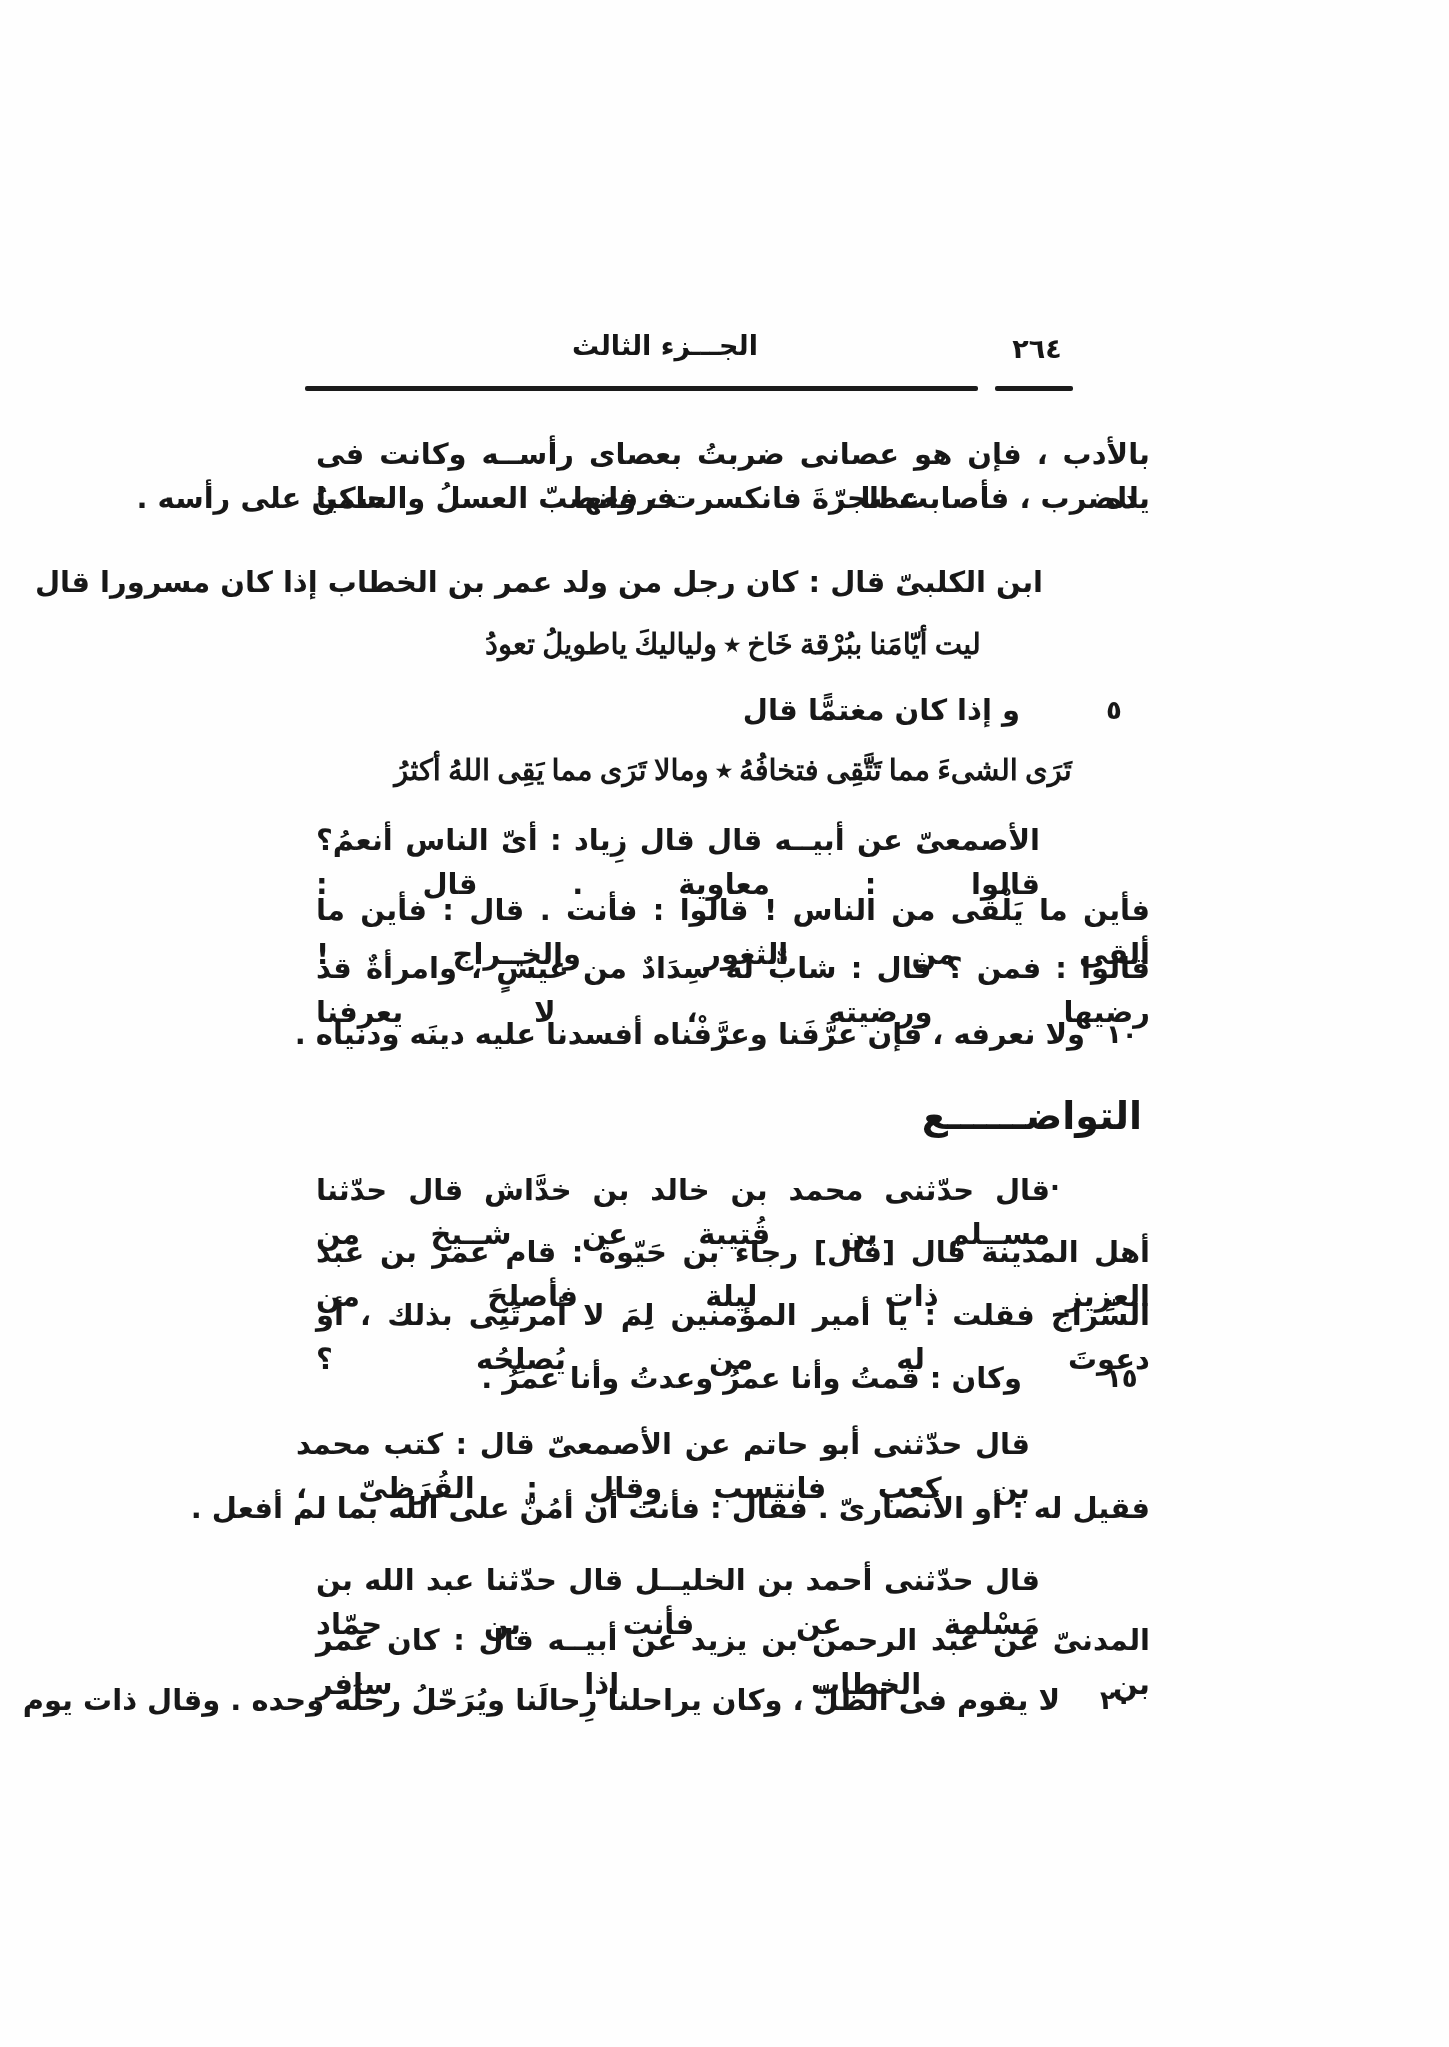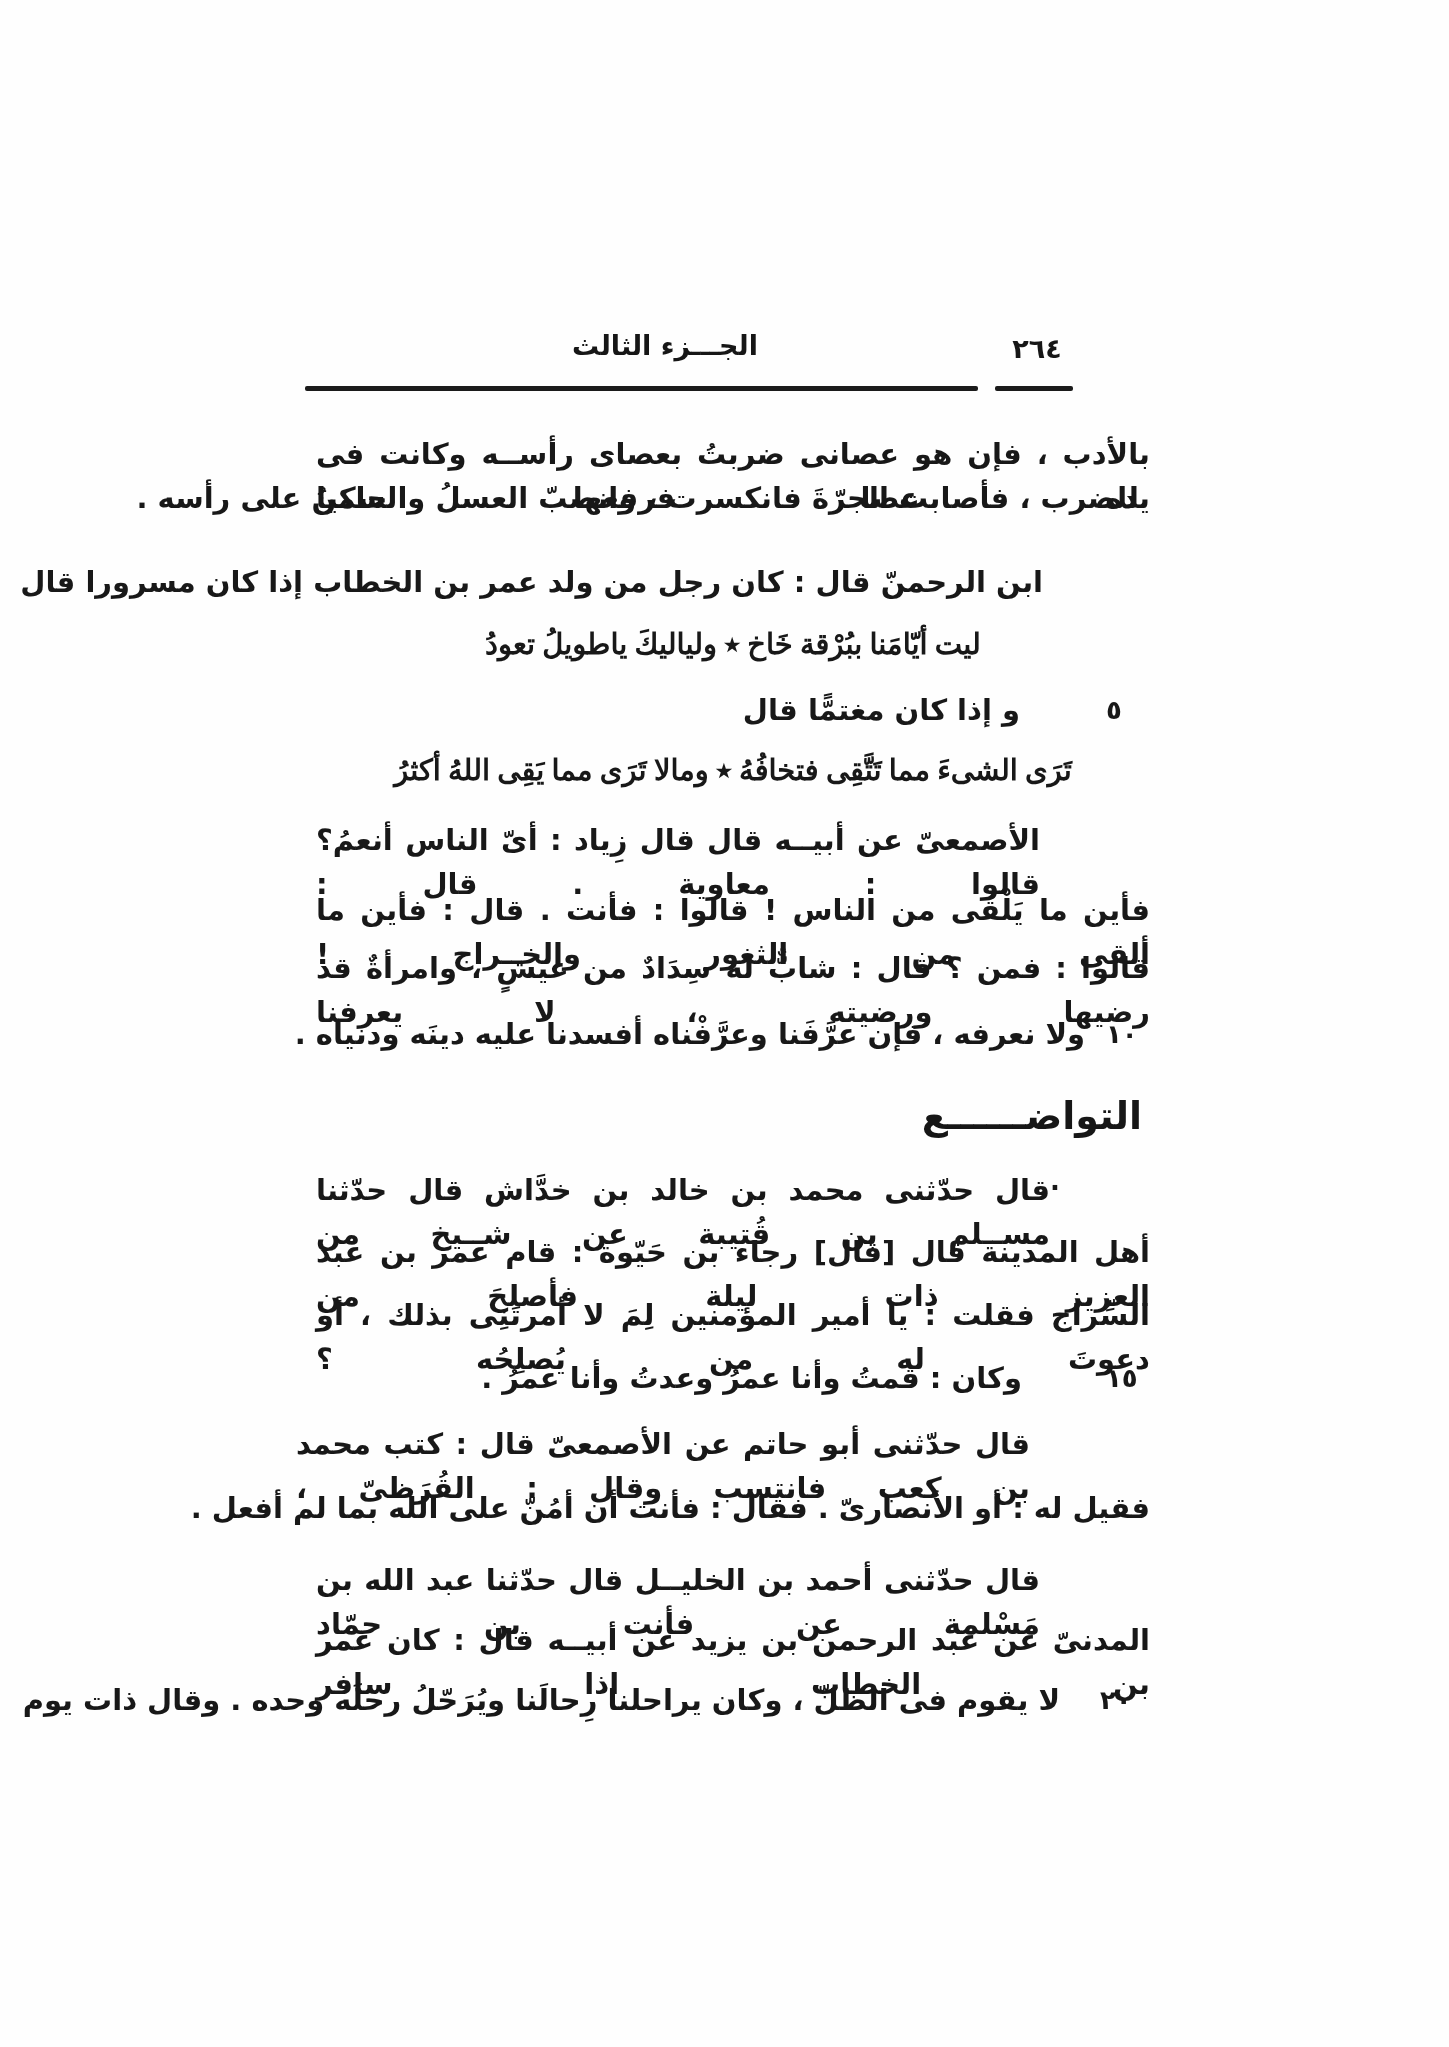--- a/index.html
+++ b/index.html
@@ -60,21 +60,21 @@
   <div class="hdr-num">٢٦٤</div>
 
   <div class="rule rule-a"></div>
   <div class="rule rule-b"></div>
 
   <div class="section-heading">التواضــــــع</div>
 
   <div id="lines-root">
       <div class="line justify" style="top: 432px; right: 299px; width: 834px;">بالأدب ، فإن هو عصانى ضربتُ بعصاى رأســه وكانت فى يده عصا فرفعها حاكيا</div>
       <div class="line natural" style="top: 476px; right: 310px;">للضرب ، فأصابت الجرّةَ فانكسرت ، وانصبّ العسلُ والسمنُ على رأسه .</div>
-      <div class="line natural" style="top: 560px; right: 406px;">ابن الرحمنّ قال : كان رجل من ولد عمر بن الخطاب إذا كان مسرورا قال</div>
+      <div class="line natural" style="top: 560px; right: 406px;">ابن الكلبىّ قال : كان رجل من ولد عمر بن الخطاب إذا كان مسرورا قال</div>
       <div class="line center" style="top: 622px; right: 299px; width: 834px;">ليت أيّامَنا ببُرْقة خَاخ ٭ ولياليكَ ياطويلُ تعودُ</div>
       <div class="line natural" style="top: 688px; right: 429px;">و إذا كان مغتمًّا قال</div>
       <div class="margin-num" style="left: 1106px; top: 692px;">٥</div>
       <div class="line center" style="top: 748px; right: 299px; width: 834px;">تَرَى الشىءَ مما تَتَّقِى فتخافُهُ ٭ ومالا تَرَى مما يَقِى اللهُ أكثرُ</div>
       <div class="line justify" style="top: 818px; right: 409px; width: 724px;">الأصمعىّ عن أبيــه قال قال زِياد : أىّ الناس أنعمُ؟ قالوا : معاوية . قال :</div>
       <div class="line justify" style="top: 888px; right: 299px; width: 834px;">فأين ما يَلْقَى من الناس ! قالوا : فأنت . قال : فأين ما ألقى من الثغور والخــراج !</div>
       <div class="line justify" style="top: 946px; right: 299px; width: 834px;">قالوا : فمن ؟ قال : شابٌّ له سِدَادٌ من عيشٍ ، وامرأةٌ قد رضيها ورضيته ، لا يعرفنا</div>
       <div class="line natural" style="top: 1012px; right: 364px;">ولا نعرفه ، فإن عرَّفَنا وعرَّفْناه أفسدنا عليه دينَه ودنياه .</div>
       <div class="margin-num" style="left: 1106px; top: 1016px;">١٠</div>
       <div class="line justify" style="top: 1168px; right: 399px; width: 734px;">قال حدّثنى محمد بن خالد بن خدَّاش قال حدّثنا مســلم بن قُتيبة عن شــيخ من</div>

